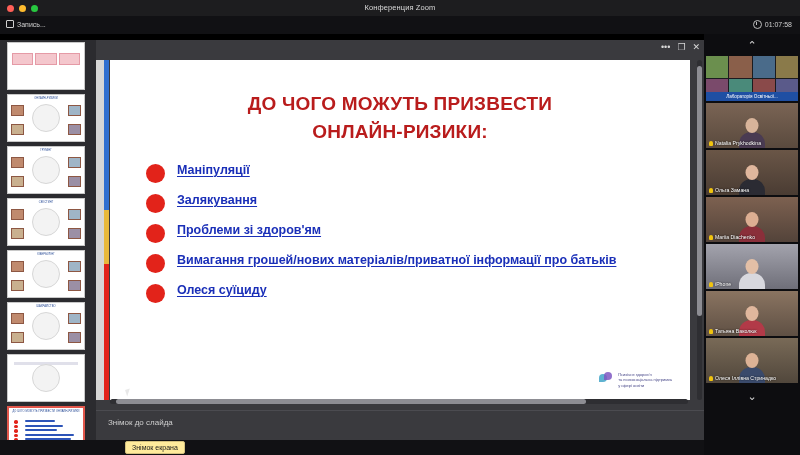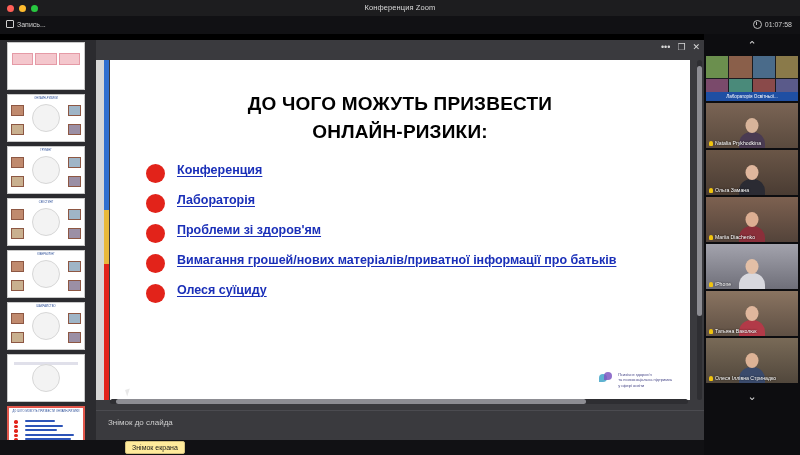--- a/index.html
+++ b/index.html
@@ -226,21 +226,21 @@
 
   .slide {
     position: absolute;
     left: 14px; top: 20px;
     width: 580px; height: 340px;
     background: #ffffff;
     overflow: hidden;
   }
   .slide-title {
     text-align: center;
-    color: #000000;
+    color: #b91c1c;
     font-size: 19px;
     font-weight: 700;
     line-height: 1.45;
     margin: 30px 26px 0 26px;
     letter-spacing: .2px;
   }
   .slide-title .l2 { display: block; }
   .bullets-list {
     margin: 18px 0 0 36px;
   }
@@ -566,25 +566,25 @@
 
     <div class="slide">
       <div class="slide-title">
         <span>ДО ЧОГО МОЖУТЬ ПРИЗВЕСТИ</span>
         <span class="l2">ОНЛАЙН-РИЗИКИ:</span>
       </div>
 
       <div class="bullets-list">
         <div class="bullet-row">
           <span class="bullet-dot"></span>
-          <span class="bullet-text">Конференция</span>
+          <span class="bullet-text">Маніпуляції</span>
         </div>
         <div class="bullet-row">
           <span class="bullet-dot"></span>
-          <span class="bullet-text">Лабораторія</span>
+          <span class="bullet-text">Залякування</span>
         </div>
         <div class="bullet-row">
           <span class="bullet-dot"></span>
           <span class="bullet-text">Проблеми зі здоров'ям</span>
         </div>
         <div class="bullet-row">
           <span class="bullet-dot"></span>
           <span class="bullet-text">Вимагання грошей/нових матеріалів/приватної інформації про батьків</span>
         </div>
         <div class="bullet-row">

